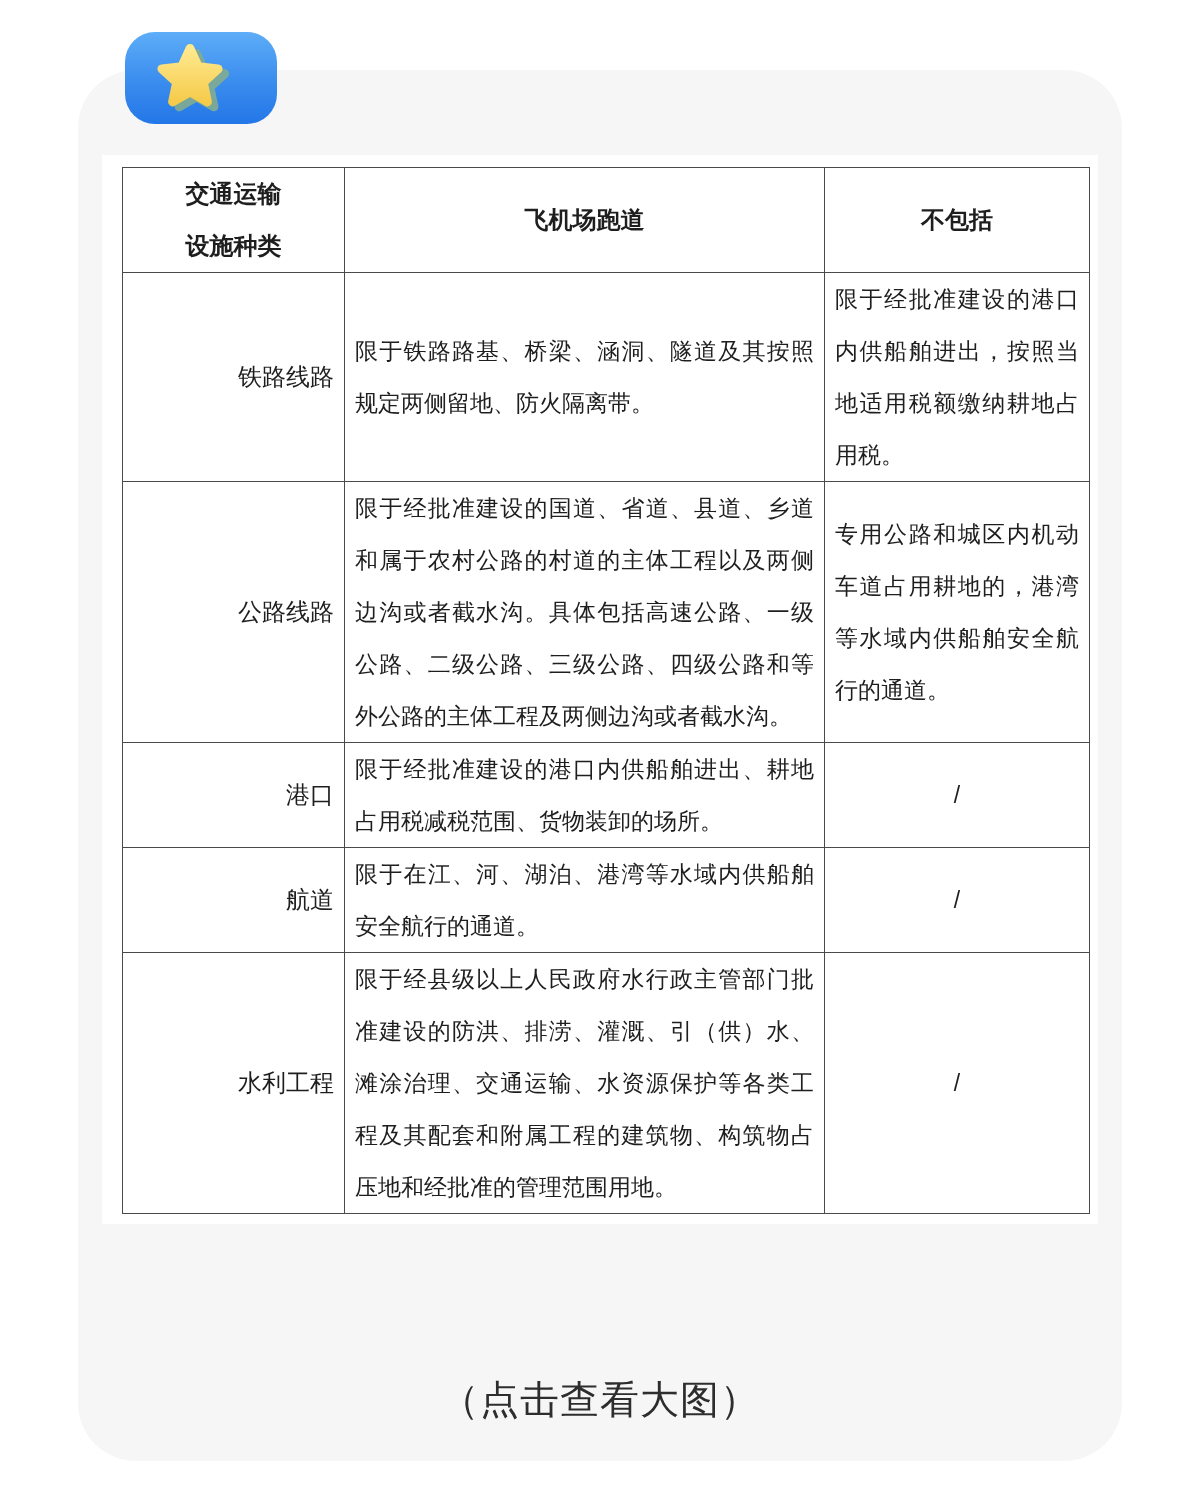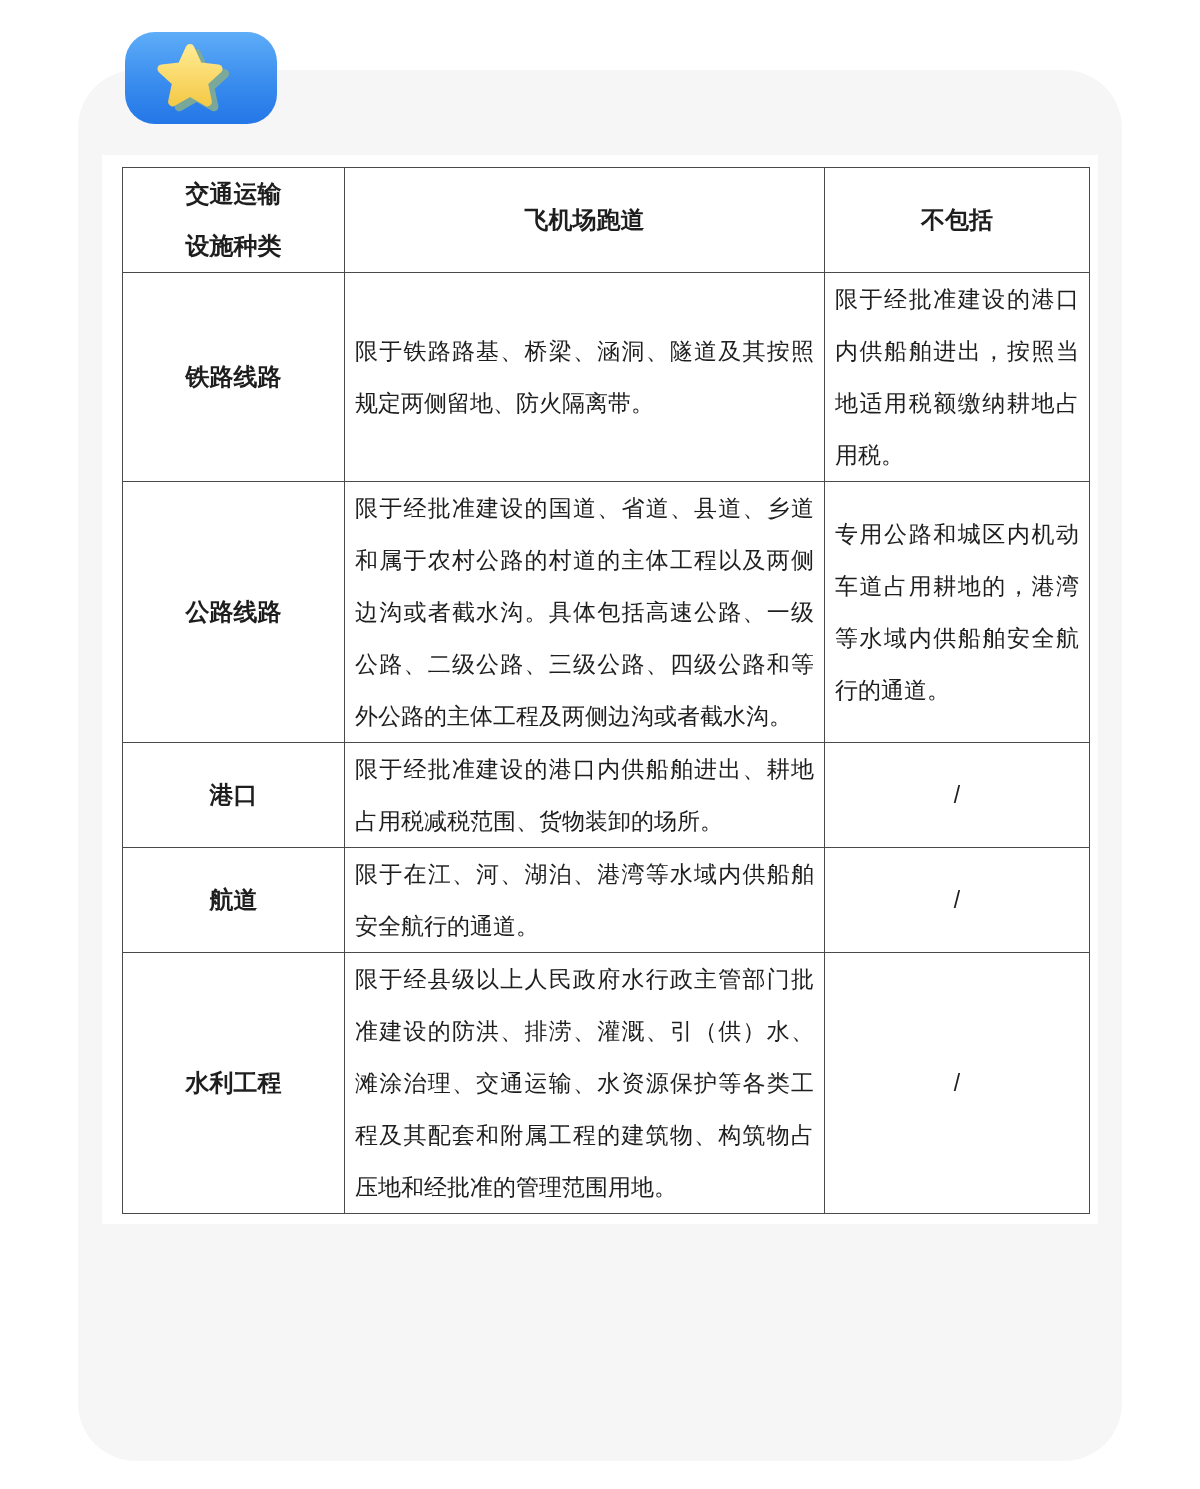--- a/index.html
+++ b/index.html
@@ -59,22 +59,22 @@
     padding: 0 10px;
     vertical-align: middle;
   }
   .tax-table th {
     font-weight: 700;
     text-align: center;
     white-space: pre-line;
     font-size: 24px;
   }
   td.cell-type {
-    font-weight: 700;
-    text-align: center;
+    font-weight: 400;
+    text-align: right;
     white-space: pre-line;
     font-size: 24px;
     margin-left: 28px;
   }
   td.cell-scope {
     text-align: justify;
     text-justify: inter-character;
   }
   td.cell-excl {
     text-align: justify;
@@ -149,14 +149,15 @@
         </tr>
         <tr>
           <td class="cell-type">水利工程</td>
           <td class="cell-scope">限于经县级以上人民政府水行政主管部门批准建设的防洪、排涝、灌溉、引（供）水、滩涂治理、交通运输、水资源保护等各类工程及其配套和附属工程的建筑物、构筑物占压地和经批准的管理范围用地。</td>
           <td class="cell-excl center">/</td>
         </tr>
       </tbody>
     </table>
   </div>
 
+  <div class="footer-note">（点击查看大图）</div>
 
 </div>
 
 </body></html>

